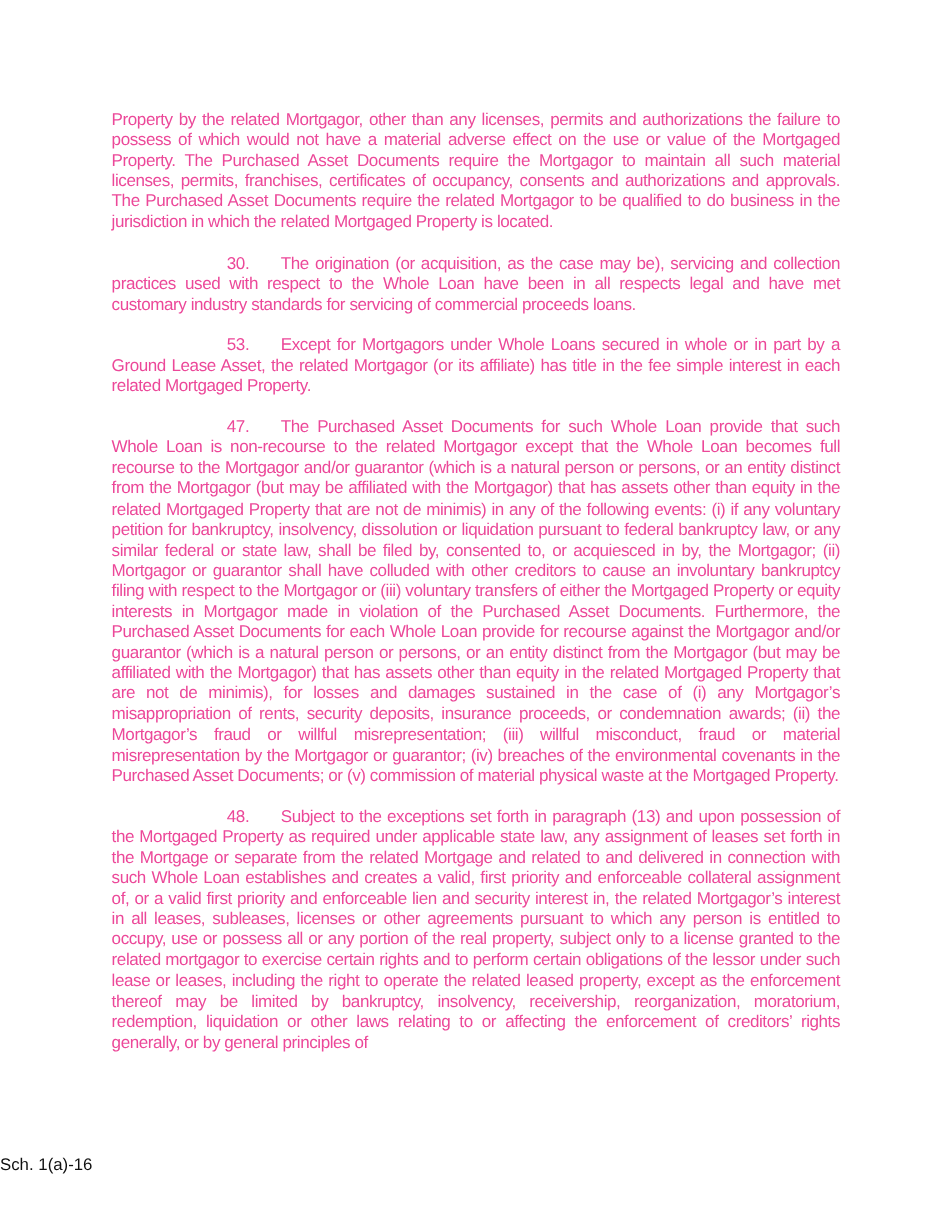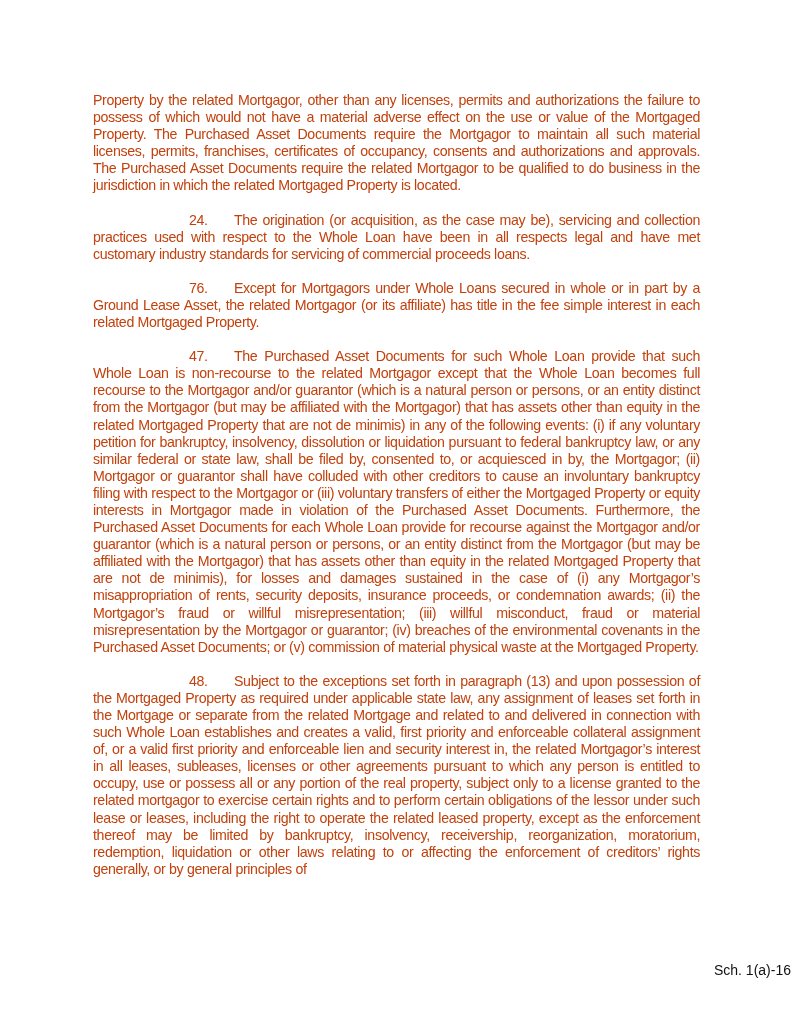--- a/index.html
+++ b/index.html
@@ -5,57 +5,57 @@
   html, body { margin: 0; padding: 0; background: #ffffff; }
   body { width: 791px; height: 1024px; position: relative; overflow: hidden; }
   .page {
     position: absolute;
     left: 93px;
     top: 92px;
     width: 607px;
     font-family: "Liberation Sans", sans-serif;
     font-size: 14.2px;
     line-height: 17.1px;
-    color: #c2410c;
+    color: #ec4899;
     letter-spacing: -0.35px;
     word-spacing: 0px;
   }
   .para {
     margin: 0 0 17px 0;
     text-align: justify;
     text-align-last: left;
   }
   .para .num {
     display: inline-block;
     margin-left: 96px;
     width: 45px;
   }
   .footer {
     position: absolute;
     top: 962px;
     left: 0;
     width: 791px;
-    text-align: right;
+    text-align: left;
     font-family: "Liberation Sans", sans-serif;
     font-size: 14px;
     color: #111111;
   }
 </style>
 </head>
 <body>
 
 <div class="page">
   <p class="para">
     <span>Property by the related Mortgagor, other than any licenses, permits and authorizations the failure to possess of which would not have a material adverse effect on the use or value of the Mortgaged Property.  The Purchased Asset Documents require the Mortgagor to maintain all such material licenses, permits, franchises, certificates of occupancy, consents and authorizations and approvals.  The Purchased Asset Documents require the related Mortgagor to be qualified to do business in the jurisdiction in which the related Mortgaged Property is located.</span>
   </p>
   <p class="para">
-    <span class="num">24.</span><span>The origination (or acquisition, as the case may be), servicing and collection practices used with respect to the Whole Loan have been in all respects legal and have met customary industry standards for servicing of commercial proceeds loans.</span>
+    <span class="num">30.</span><span>The origination (or acquisition, as the case may be), servicing and collection practices used with respect to the Whole Loan have been in all respects legal and have met customary industry standards for servicing of commercial proceeds loans.</span>
   </p>
   <p class="para">
-    <span class="num">76.</span><span>Except for Mortgagors under Whole Loans secured in whole or in part by a Ground Lease Asset, the related Mortgagor (or its affiliate) has title in the fee simple interest in each related Mortgaged Property.</span>
+    <span class="num">53.</span><span>Except for Mortgagors under Whole Loans secured in whole or in part by a Ground Lease Asset, the related Mortgagor (or its affiliate) has title in the fee simple interest in each related Mortgaged Property.</span>
   </p>
   <p class="para">
     <span class="num">47.</span><span>The Purchased Asset Documents for such Whole Loan provide that such Whole Loan is non-recourse to the related Mortgagor except that the Whole Loan becomes full recourse to the Mortgagor and/or guarantor (which is a natural person or persons, or an entity distinct from the Mortgagor (but may be affiliated with the Mortgagor) that has assets other than equity in the related Mortgaged Property that are not de minimis) in any of the following events: (i) if any voluntary petition for bankruptcy, insolvency, dissolution or liquidation pursuant to federal bankruptcy law, or any similar federal or state law, shall be filed by, consented to, or acquiesced in by, the Mortgagor; (ii) Mortgagor or guarantor shall have colluded with other creditors to cause an involuntary bankruptcy filing with respect to the Mortgagor or (iii) voluntary transfers of either the Mortgaged Property or equity interests in Mortgagor made in violation of the Purchased Asset Documents.  Furthermore, the Purchased Asset Documents for each Whole Loan provide for recourse against the Mortgagor and/or guarantor (which is a natural person or persons, or an entity distinct from the Mortgagor (but may be affiliated with the Mortgagor) that has assets other than equity in the related Mortgaged Property that are not de minimis), for losses and damages sustained in the case of (i) any Mortgagor’s misappropriation of rents, security deposits, insurance proceeds, or condemnation awards; (ii) the Mortgagor’s fraud or willful misrepresentation; (iii) willful misconduct, fraud or material misrepresentation by the Mortgagor or guarantor; (iv) breaches of the environmental covenants in the Purchased Asset Documents; or (v) commission of material physical waste at the Mortgaged Property.</span>
   </p>
   <p class="para">
     <span class="num">48.</span><span>Subject to the exceptions set forth in paragraph (13) and upon possession of the Mortgaged Property as required under applicable state law, any assignment of leases set forth in the Mortgage or separate from the related Mortgage and related to and delivered in connection with such Whole Loan establishes and creates a valid, first priority and enforceable collateral assignment of, or a valid first priority and enforceable lien and security interest in, the related Mortgagor’s interest in all leases, subleases, licenses or other agreements pursuant to which any person is entitled to occupy, use or possess all or any portion of the real property, subject only to a license granted to the related mortgagor to exercise certain rights and to perform certain obligations of the lessor under such lease or leases, including the right to operate the related leased property, except as the enforcement thereof may be limited by bankruptcy, insolvency, receivership, reorganization, moratorium, redemption, liquidation or other laws relating to or affecting the enforcement of creditors’ rights generally, or by general principles of</span>
   </p>
 </div>
 
 <div class="footer">Sch. 1(a)-16</div>

